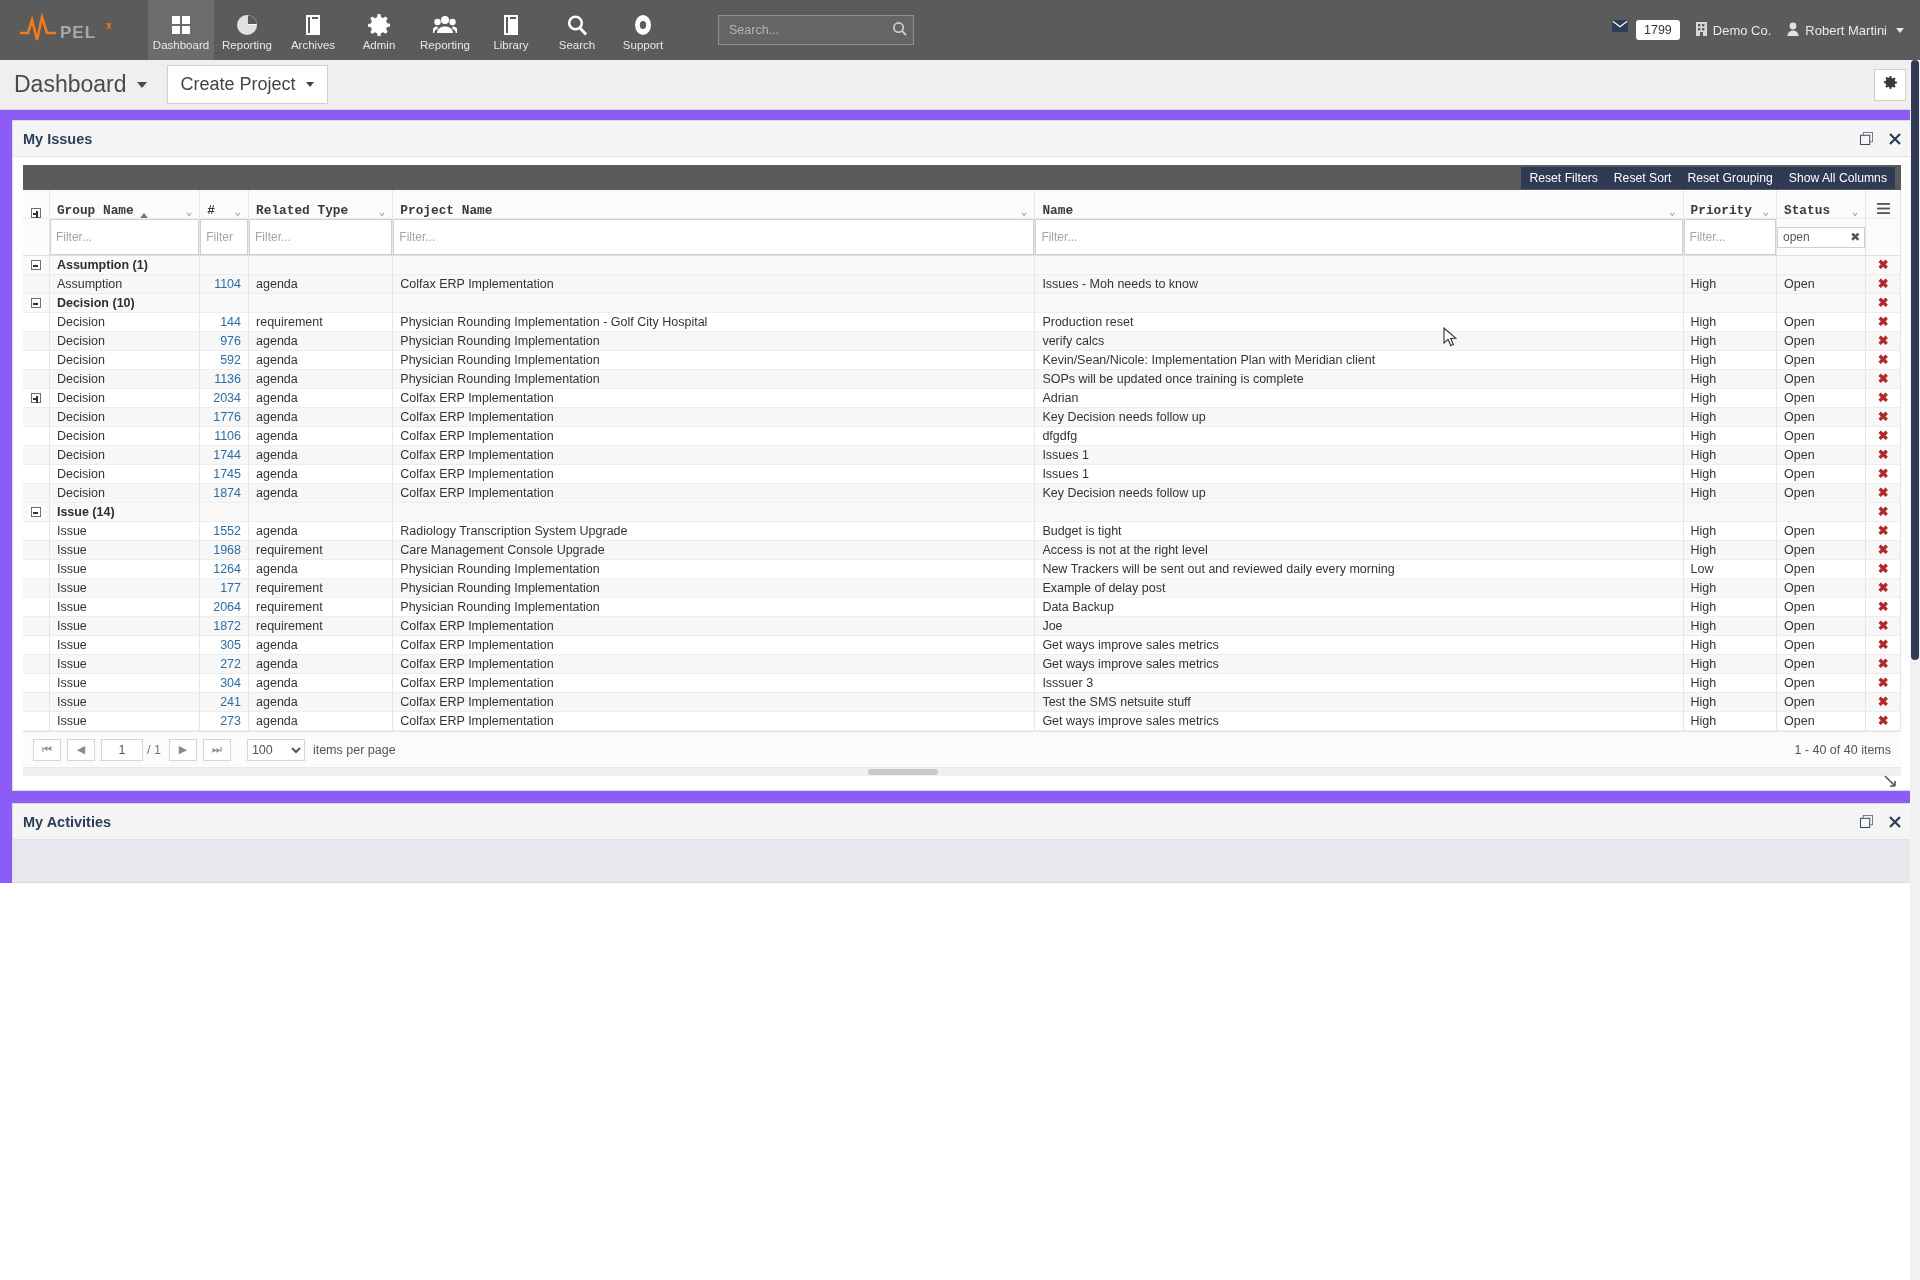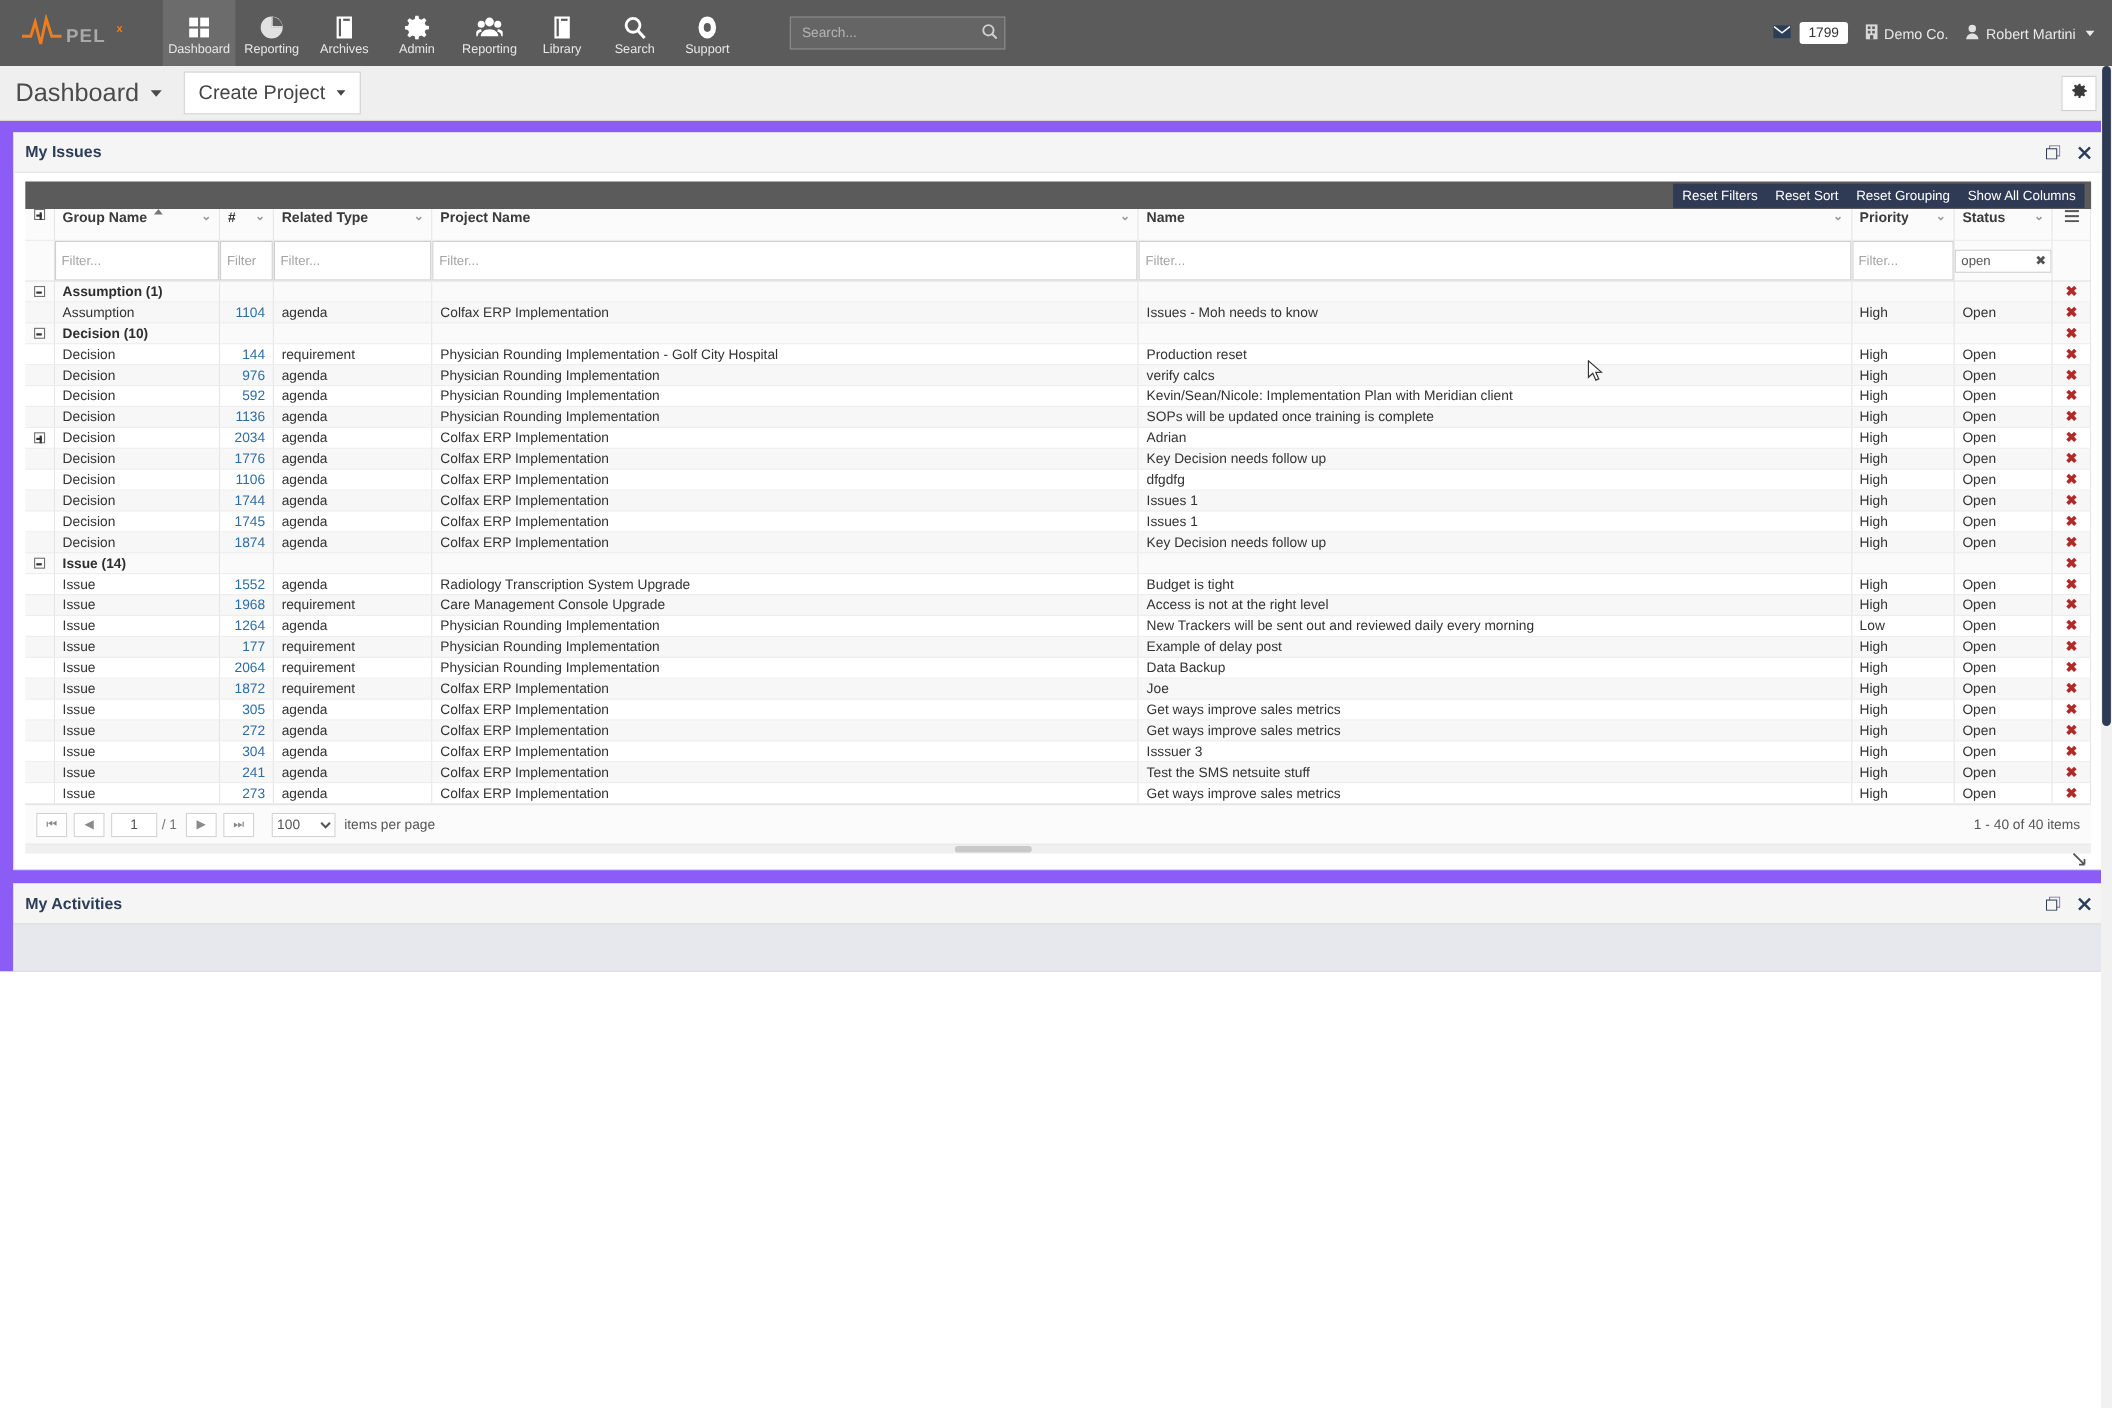--- a/index.html
+++ b/index.html
@@ -68,21 +68,21 @@
   .search-box input::placeholder { color: #b4b4b4; }
 
   .topright {
     margin-left: auto;
     display: flex; align-items: center;
     padding-right: 16px;
     gap: 16px;
     color: #eaeaea;
     font-size: 13px;
   }
-  .mail-group { display:flex; align-items:center; gap: 8px; }
+  .mail-group { display:flex; align-items:flex-start; gap: 8px; }
   .mail-badge {
     background: #fff; color: #333;
     border-radius: 3px;
     padding: 2px 8px;
     font-size: 12.5px;
     line-height: 1.3;
   }
   .tr-item { display: flex; align-items: center; gap: 6px; cursor: pointer; }
   .caret-down {
     display:inline-block;
@@ -184,23 +184,24 @@
     vertical-align: middle;
   }
   thead th {
     background: #fbfbfb;
     height: 28px;
     font-weight: bold;
     color: #3a3a3a;
     font-size: 12.8px;
   }
   .th-inner {
-    display:flex; align-items:flex-start;
+    display:flex; align-items:flex-end;
     padding: 0 7px;
     height: 28px;
+    font-family: Liberation Mono, monospace;
   }
   .th-label { white-space: nowrap; overflow:hidden; text-overflow:ellipsis; }
   .sort-asc {
     display:inline-block; margin-left:6px;
     border-left: 4px solid transparent;
     border-right: 4px solid transparent;
     border-bottom: 5px solid #777;
   }
   .th-chev { margin-left:auto; color:#999; font-size: 11px; cursor:pointer; padding-left:6px; }
 

